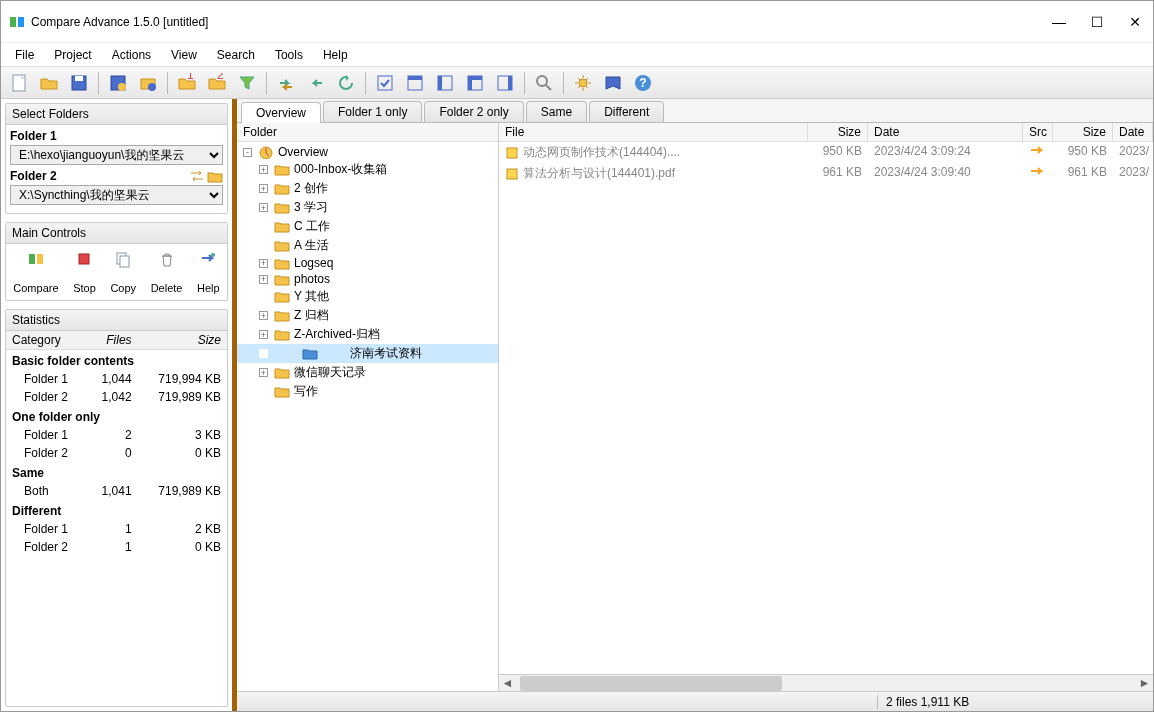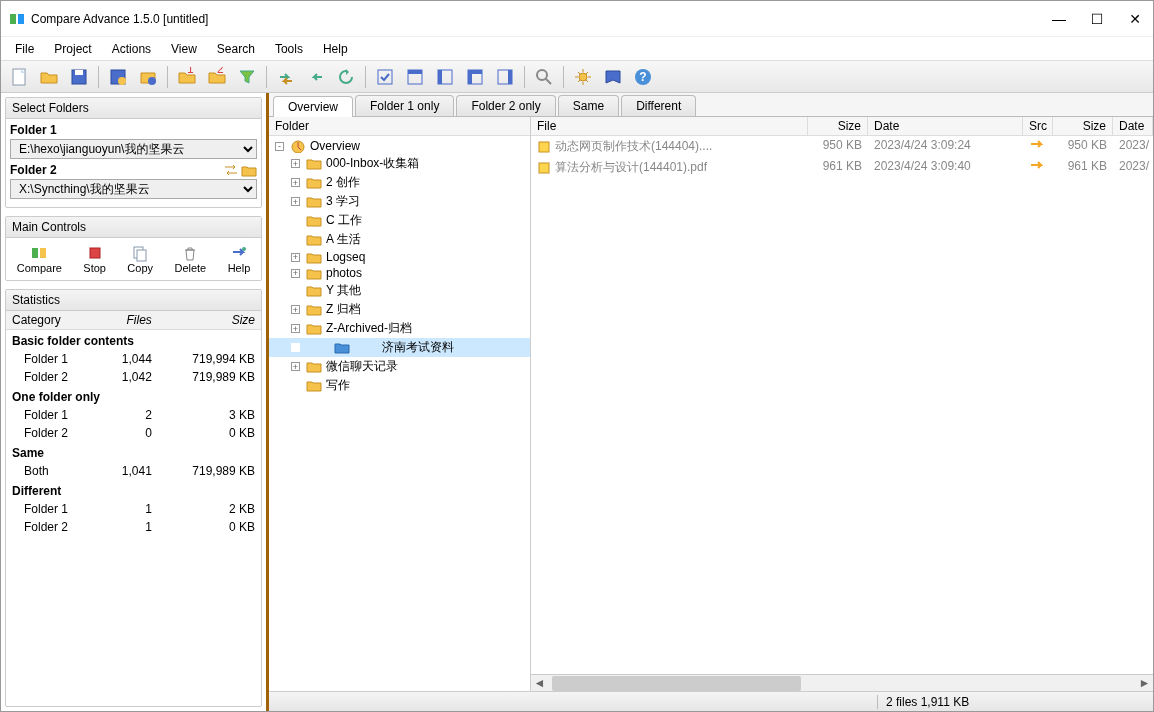--- a/index.html
+++ b/index.html
@@ -1,38 +1,38 @@
 <!DOCTYPE html>
 <html><head>
 <meta charset="utf-8">
 <style>
 * { margin: 0; padding: 0; box-sizing: border-box; font-family: "Segoe UI", Tahoma, sans-serif; font-size: 12px; }
 body { background: #fff; width: 1154px; height: 712px; display: flex; flex-direction: column; border: 1px solid #999; overflow: hidden; }
-.titlebar { height: 36px; background: #fff; display: flex; align-items: center; padding: 0 8px; border-bottom: 1px solid #eee; }
+.titlebar { height: 42px; background: #fff; display: flex; align-items: center; padding: 0 8px; border-bottom: 1px solid #eee; }
 .titlebar .app-icon { width: 16px; height: 16px; margin-right: 6px; }
 .titlebar .title { flex: 1; font-size: 12px; }
 .titlebar .win-btns { display: flex; gap: 18px; }
 .titlebar .win-btn { width: 20px; height: 20px; display: flex; align-items: center; justify-content: center; cursor: pointer; font-size: 14px; }
 .menubar { height: 24px; display: flex; align-items: center; padding: 0 6px; gap: 4px; border-bottom: 1px solid #ddd; }
 .menubar .menu-item { padding: 2px 8px; cursor: pointer; }
 .toolbar { height: 32px; display: flex; align-items: center; padding: 2px 4px; gap: 2px; background: linear-gradient(#f7f7f7,#e8e8e8); border-bottom: 1px solid #ccc; }
 .toolbar .tb-btn { width: 28px; height: 26px; display: flex; align-items: center; justify-content: center; cursor: pointer; border-radius: 2px; }
 .toolbar .sep { width: 1px; height: 22px; background: #bbb; margin: 0 3px; }
 .main { flex: 1; display: flex; overflow: hidden; }
-.left-panel { width: 268px; display: flex; flex-direction: column; border-right: 3px solid #a16207; overflow-y: auto; }
+.left-panel { width: 236px; display: flex; flex-direction: column; border-right: 5px solid #a16207; overflow-y: auto; }
 .panel-section { border: 1px solid #ccc; margin: 4px; border-radius: 2px; }
 .panel-header { background: linear-gradient(#f4f4f4,#e6e6e6); padding: 3px 6px; font-size: 12px; border-bottom: 1px solid #ccc; }
 .panel-body { padding: 4px; }
 .folder-field { margin-bottom: 4px; }
 .folder-label { font-weight: bold; font-size: 12px; margin-bottom: 2px; display: flex; justify-content: space-between; align-items: center; }
 .folder-label .mini-btns { display: flex; gap: 2px; }
 .folder-label .mini-btn { width: 16px; height: 14px; cursor: pointer; }
 .folder-input { width: 100%; height: 20px; border: 1px solid #aaa; font-size: 12px; padding: 0 4px; }
 .controls-row { display: flex; justify-content: space-around; padding: 4px 0; }
-.ctrl-btn { display: flex; flex-direction: column; align-items: center; cursor: pointer; padding: 2px 6px; gap: 0; }
+.ctrl-btn { display: flex; flex-direction: column; align-items: center; cursor: pointer; padding: 2px 6px; gap: 14px; }
 .ctrl-btn .ctrl-icon { width: 18px; height: 18px; }
 .ctrl-btn .ctrl-label { font-size: 11px; }
 .stats-table { width: 100%; border-collapse: collapse; font-size: 12px; }
 .stats-table th { text-align: left; padding: 2px 6px; font-weight: normal; background: #f2f2f2; border-bottom: 1px solid #ddd; }
 .stats-table th:nth-child(2), .stats-table th:nth-child(3) { text-align: right; font-style: italic; }
 .stats-table td { padding: 2px 6px; }
 .stats-table td.num { text-align: right; }
 .stats-table .group-row td { font-weight: bold; padding-top: 4px; }
 .stats-table .sub-row td:first-child { padding-left: 18px; }
 .right-panel { flex: 1; display: flex; flex-direction: column; overflow: hidden; }

